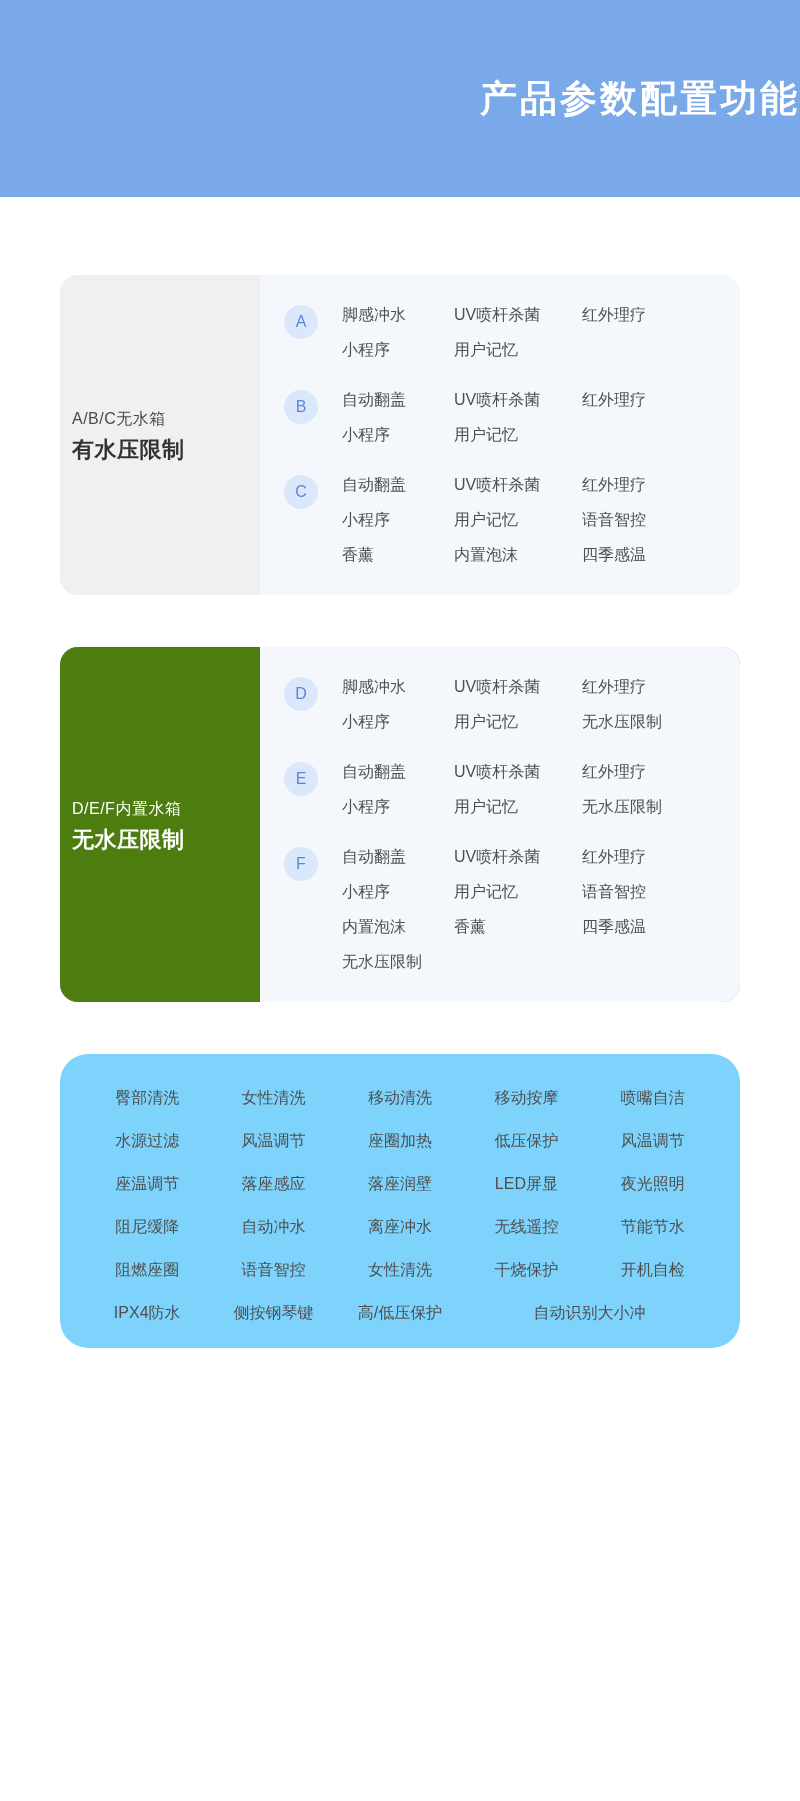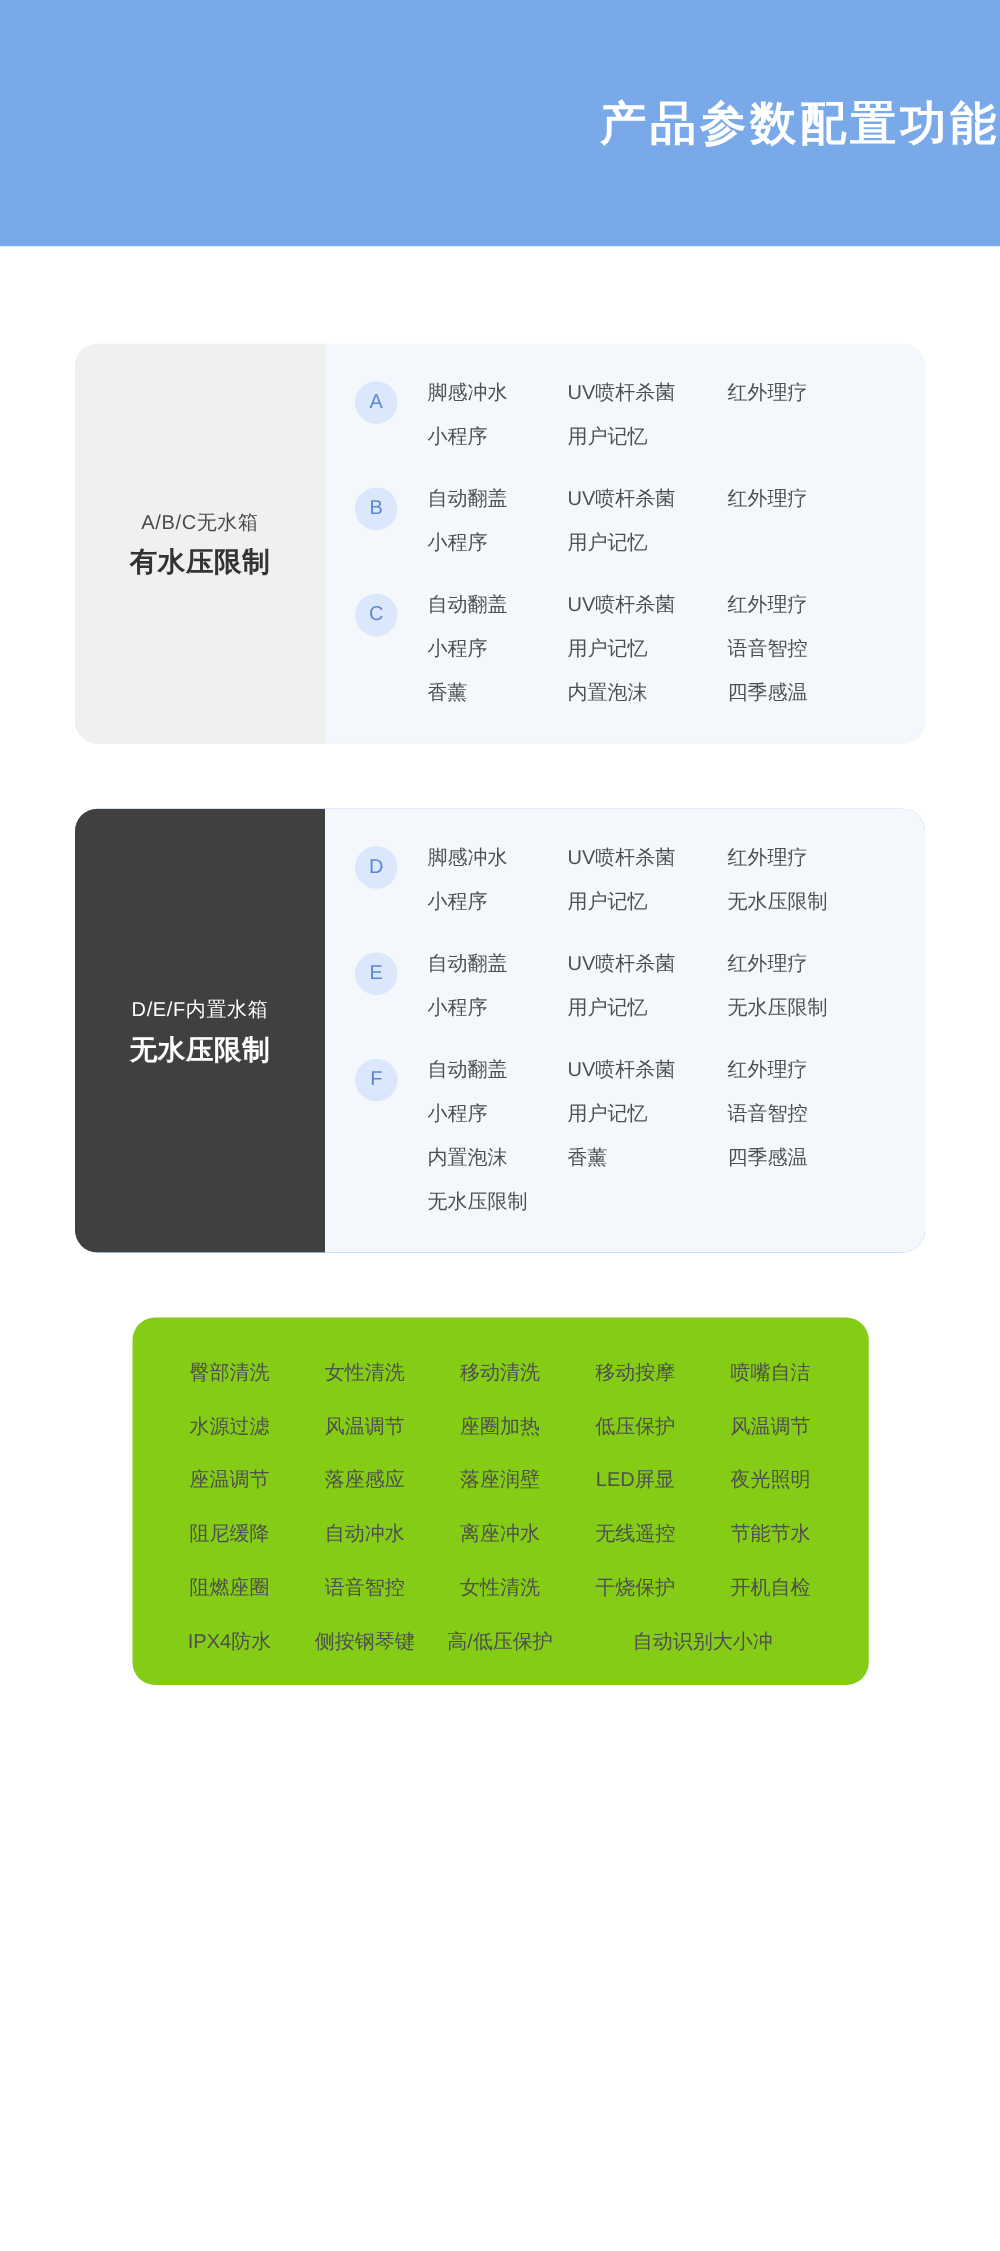--- a/index.html
+++ b/index.html
@@ -37,21 +37,21 @@
     border-radius: 18px;
     overflow: hidden;
     display: flex;
   }
 
   .card-left {
     width: 200px;
     flex: 0 0 200px;
     display: flex;
     flex-direction: column;
-    align-items: center;
+    align-items: flex-start;
     justify-content: center;
     text-align: center;
     padding: 0 12px;
   }
   .card-left .l1 {
     font-size: 16px;
     color: #4a4a4a;
     line-height: 30px;
     letter-spacing: 0.5px;
   }
@@ -113,30 +113,30 @@
     background: #f0f0f0;
   }
   #card-abc .card-left { background: #f0f0f0; }
 
   
   #card-def {
     margin-top: 52px;
     width: 680px;
     background: #7aa9ea;
   }
-  #card-def .card-left { background: #404040; }
+  #card-def .card-left { background: #4d7c0f; }
   #card-def .card-left .l1 { color: #ffffff; }
   #card-def .card-left .l2 { color: #ffffff; }
 
   
   #card-basic {
     margin: 52px auto 0 auto;
-    width: 589px;
-    background: #84cc16;
-    border-radius: 18px;
+    width: 680px;
+    background: #7dd3fc;
+    border-radius: 28px;
     padding: 34px 24px 24px 24px;
     display: block;
   }
   .basic-grid {
     display: grid;
     grid-template-columns: repeat(5, 1fr);
     row-gap: 22px;
     justify-items: center;
   }
   .basic-grid span {

